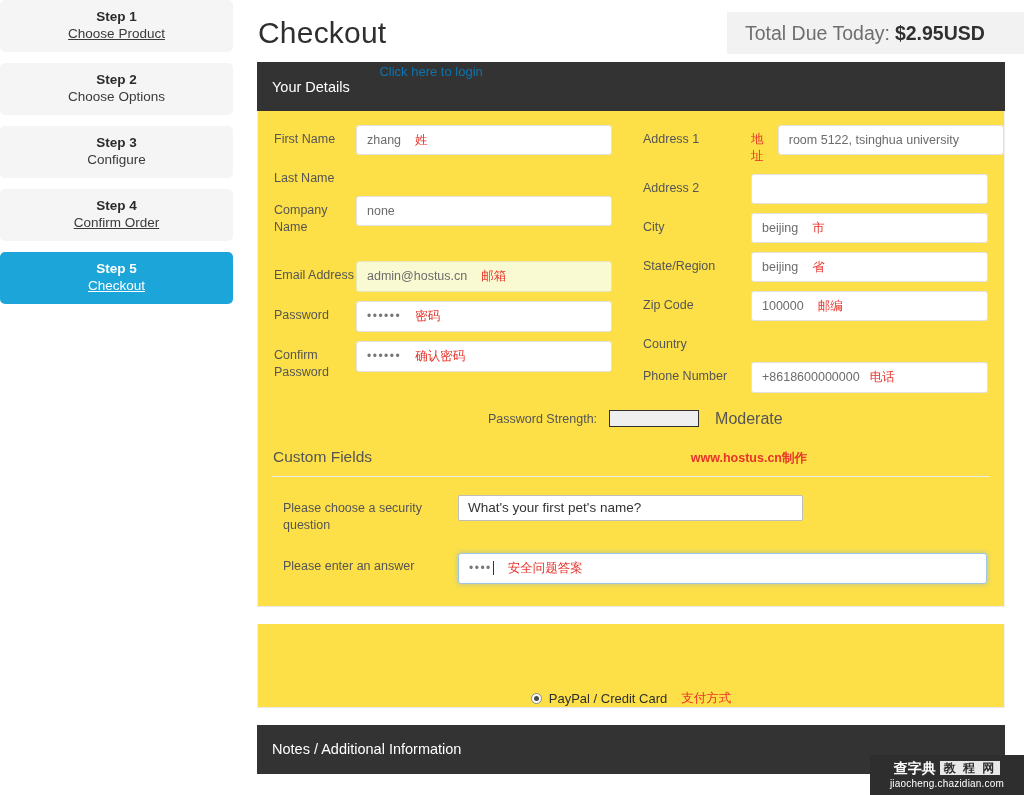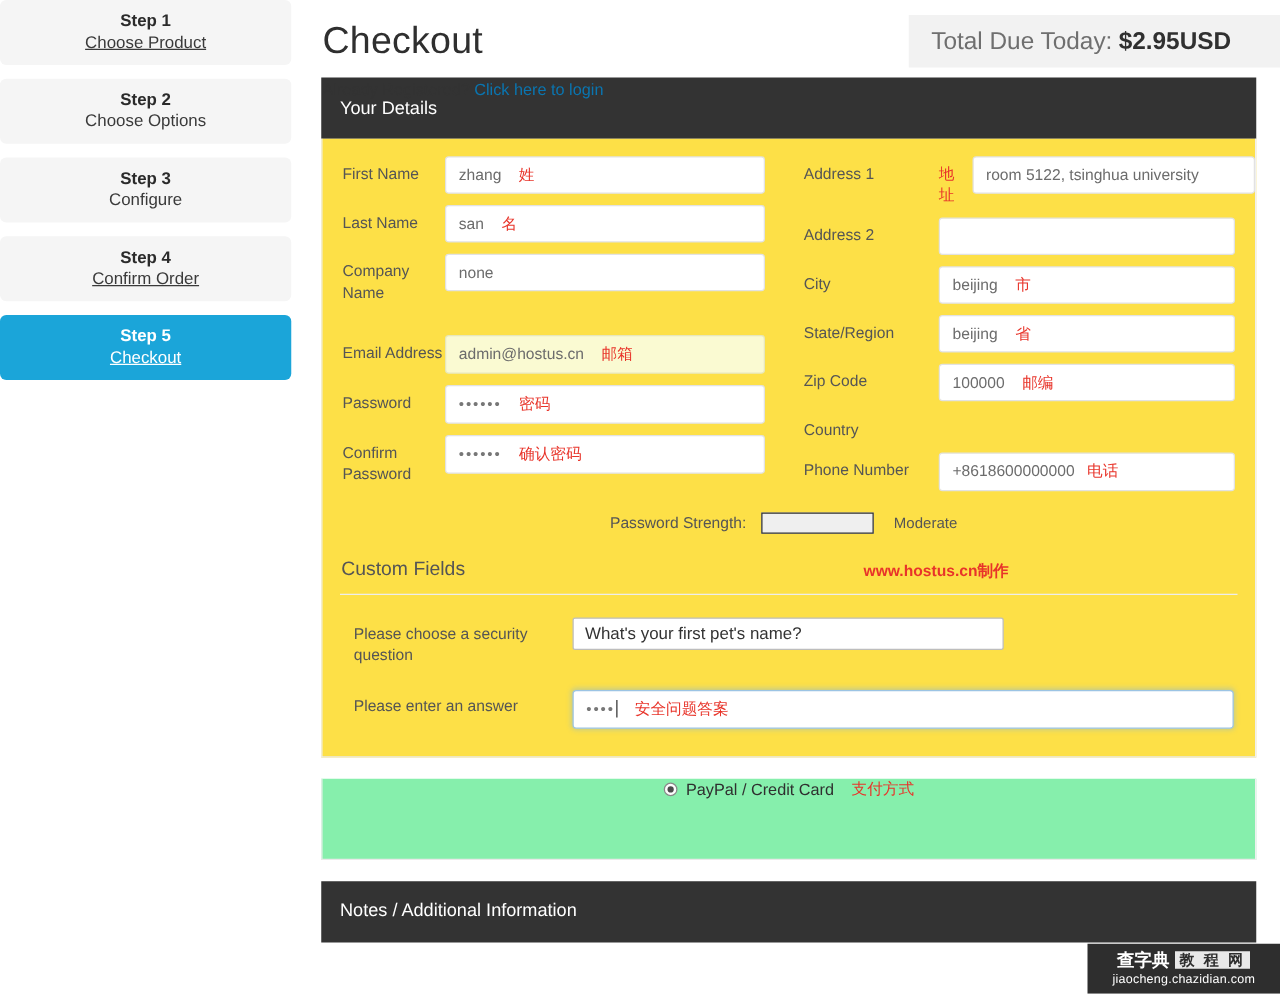--- a/index.html
+++ b/index.html
@@ -146,21 +146,21 @@
   }
   .pw-strength .lab { font-size: 12.5px; color: #555; margin-right: 12px; }
   .pw-bar {
     width: 90px; height: 17px;
     border: 1px solid #2f2f2f;
     background: #efefef;
     position: relative;
     margin-right: 16px;
   }
   .pw-bar .fill { height: 100%; background: #f26b0a; }
-  .pw-strength .val { font-size: 12px; color: #555; }
+  .pw-strength .val { font-size: 16px; color: #555; }
 
   
   .custom-head {
     position: relative;
     padding: 20px 0 10px 15px;
   }
   .custom-head .ttl { font-size: 15.5px; color: #555; }
   .watermark-hostus {
     position: absolute; right: 197px; top: 22px;
     font-size: 12.5px; color: #e8342a; font-weight: bold;
@@ -183,26 +183,26 @@
     box-shadow: 0 0 4px 1px rgba(130,180,225,0.45);
     display: flex; align-items: center; padding: 0 10px;
     font-size: 12.5px; color: #6c6c6c;
     cursor: text;
   }
   .caret { display:inline-block; width:1px; height:14px; background:#333; margin-left:1px; }
   .cf-pad { height: 22px; }
 
   
   .pay-body {
-    background: #86efac;
+    background: #fde047;
     border-left: 1px solid #efefef;
     border-right: 1px solid #efefef;
     border-bottom: 1px solid #e9e9e9;
-    height: 65px;
-    display: flex; align-items: flex-start; justify-content: center;
+    height: 84px;
+    display: flex; align-items: flex-end; justify-content: center;
   }
   .radio-wrap { display: flex; align-items: center; font-size: 13px; color: #2f2f2f; }
   .radio {
     width: 11px; height: 11px; border-radius: 50%;
     border: 1px solid #8a8a8a; background: #fdfdfd;
     margin-right: 7px; position: relative;
   }
   .radio::after {
     content: ""; position: absolute;
     left: 2px; top: 2px; width: 5px; height: 5px;
@@ -280,26 +280,20 @@
               <div class="fctl">
                 <div class="inp">
                   <span>zhang</span>
                   <span class="cn" style="color: rgb(232, 52, 42);">姓</span>
                 </div>
               </div>
             </div>
 
             <div class="frow">
               <div class="flabel">Last Name</div>
-              <div class="fctl">
-                <div class="inp">
-                  <span>san</span>
-                  <span class="cn" style="color: rgb(232, 52, 42);">名</span>
-                </div>
-              </div>
             </div>
 
             <div class="frow">
               <div class="flabel">Company Name</div>
               <div class="fctl">
                 <div class="inp">
                   <span>none</span>
                 </div>
               </div>
             </div>

